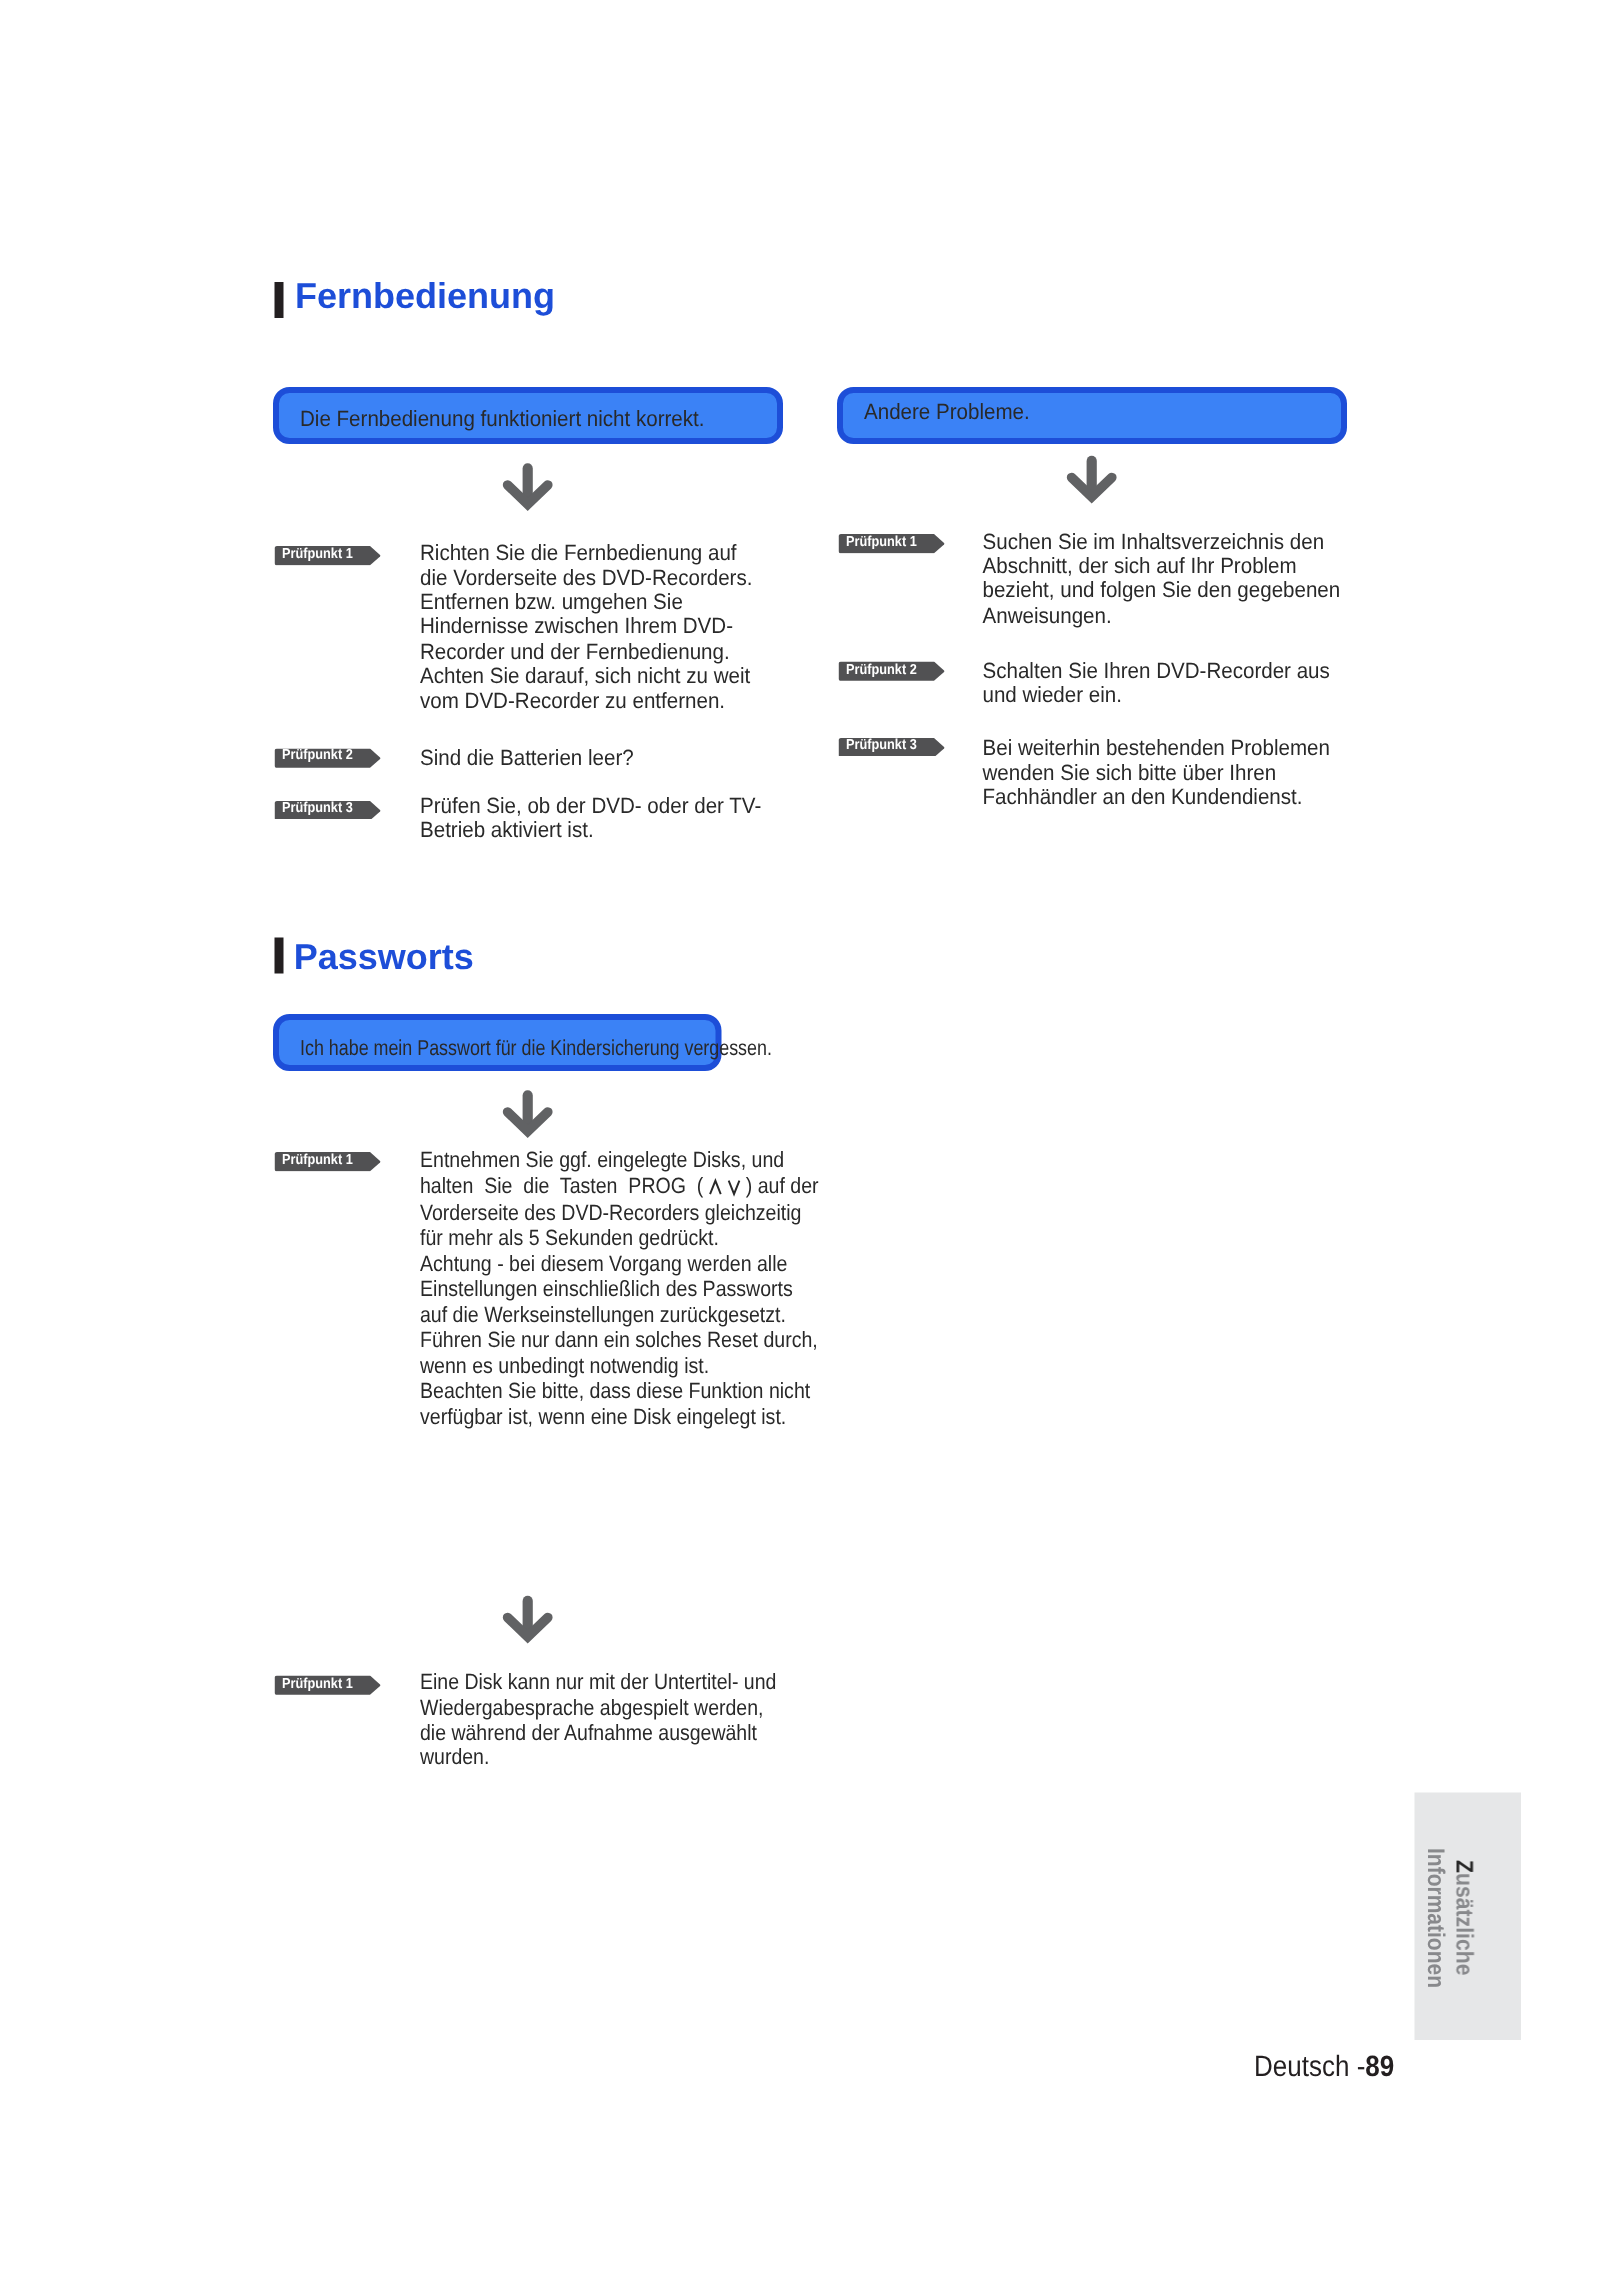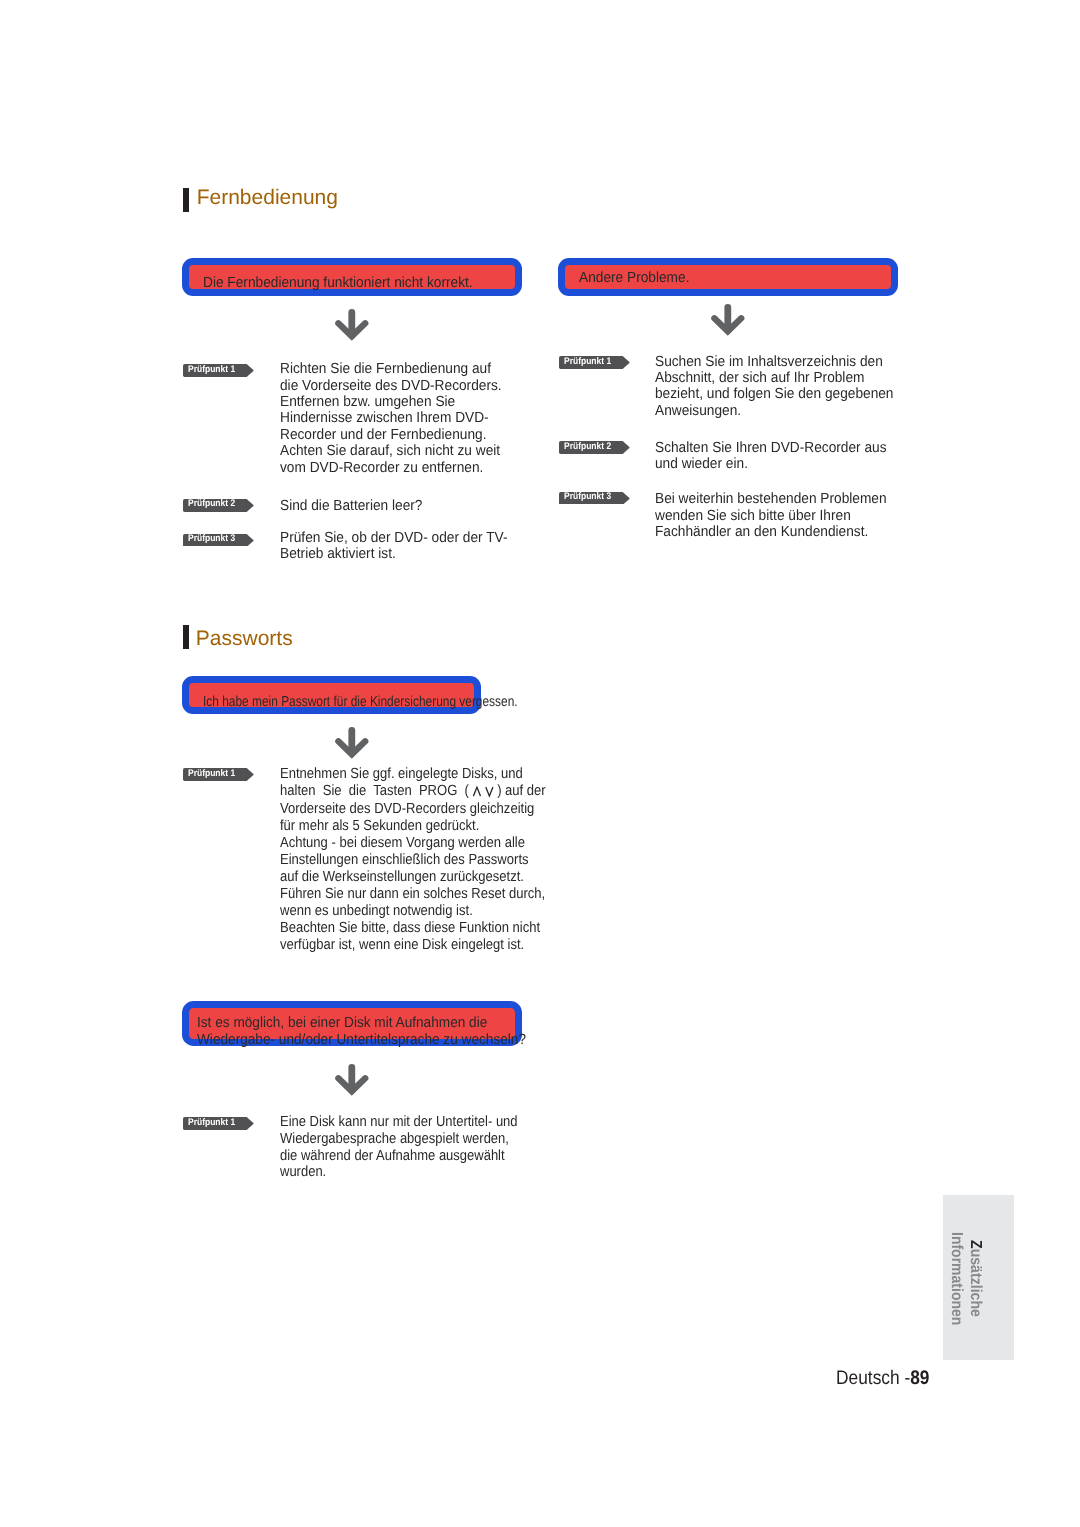--- a/index.html
+++ b/index.html
@@ -5,25 +5,25 @@
 <style>
   html,body{margin:0;padding:0;background:#ffffff;}
   body{width:1080px;height:1527px;position:relative;overflow:hidden;
        font-family:"Liberation Sans",sans-serif;color:#231f20;
        -webkit-font-smoothing:antialiased;text-rendering:geometricPrecision;}
   .page{position:absolute;left:0;top:0;width:1080px;height:1527px;background:#fff;}
 
   
   .sec-head{position:absolute;}
   .sec-head .bar{position:absolute;left:0;top:0;width:6.5px;height:23.5px;background:#231f20;}
-  .sec-head .txt{filter:blur(0px);position:absolute;left:14.2px;top:-3.8px;font-size:21px;font-weight:normal;
-                 color:#a16207;white-space:pre;line-height:28px;}
-
-  
-  .qbox{position:absolute;background:#ef4444;border:7px solid #1d4ed8;
+  .sec-head .txt{filter:blur(0px);position:absolute;left:14.2px;top:-3.8px;font-size:24px;font-weight:bold;
+                 color:#1d4ed8;white-space:pre;line-height:28px;}
+
+  
+  .qbox{position:absolute;background:#3b82f6;border:4px solid #1d4ed8;
         box-sizing:border-box;}
   .qbox .qtext{filter:blur(0px);position:absolute;left:14.2px;font-size:14.7px;color:#292929;
                white-space:pre;line-height:18.5px;
                transform:scaleX(0.933);transform-origin:left top;}
 
   
   .arrow{position:absolute;overflow:visible;}
   .arw{fill:none;stroke:#616264;stroke-width:6.8;stroke-linecap:round;stroke-linejoin:round;}
   .arwh{fill:none;stroke:#616264;stroke-width:6.4;stroke-linecap:round;stroke-linejoin:miter;stroke-miterlimit:10;}
 
@@ -168,24 +168,20 @@
 Vorderseite des DVD-Recorders gleichzeitig
 für mehr als 5 Sekunden gedrückt.
 Achtung - bei diesem Vorgang werden alle
 Einstellungen einschließlich des Passworts
 auf die Werkseinstellungen zurückgesetzt.
 Führen Sie nur dann ein solches Reset durch,
 wenn es unbedingt notwendig ist.
 Beachten Sie bitte, dass diese Funktion nicht
 verfügbar ist, wenn eine Disk eingelegt ist.</div>
 
-  <div class="qbox" style="left:181.9px;top:1000.6px;width:340px;height:45.3px;border-radius:11.6px;">
-    <span class="qtext" style="top:7.6px;left:8.3px;line-height:17.2px;transform:scaleX(0.9285);">Ist es möglich, bei einer Disk mit Aufnahmen die
-Wiedergabe- und/oder Untertitelsprache zu wechseln?</span>
-  </div>
 
   <svg class="arrow" style="left:329.9px;top:1059.2px;" width="44" height="42" viewBox="0 0 44 42">
     <path class="arw" d="M21.8 8.3 L21.8 31.2"></path>
     <path class="arwh" d="M8.4 19.3 L21.8 32.2 L35.2 19.3"></path>
   </svg>
 
   <div class="badge" style="left:183px;top:1117px;">
     <svg width="71" height="12.9" viewBox="0 0 71 12.9">
       <path d="M1.7 0 H63.7 L70.4 5.95 A0.8 0.8 0 0 1 70.4 6.95 L63.7 12.9 H1.7 A1.7 1.7 0 0 1 0 11.2 V1.7 A1.7 1.7 0 0 1 1.7 0 Z" fill="#515153"></path>
     </svg>

